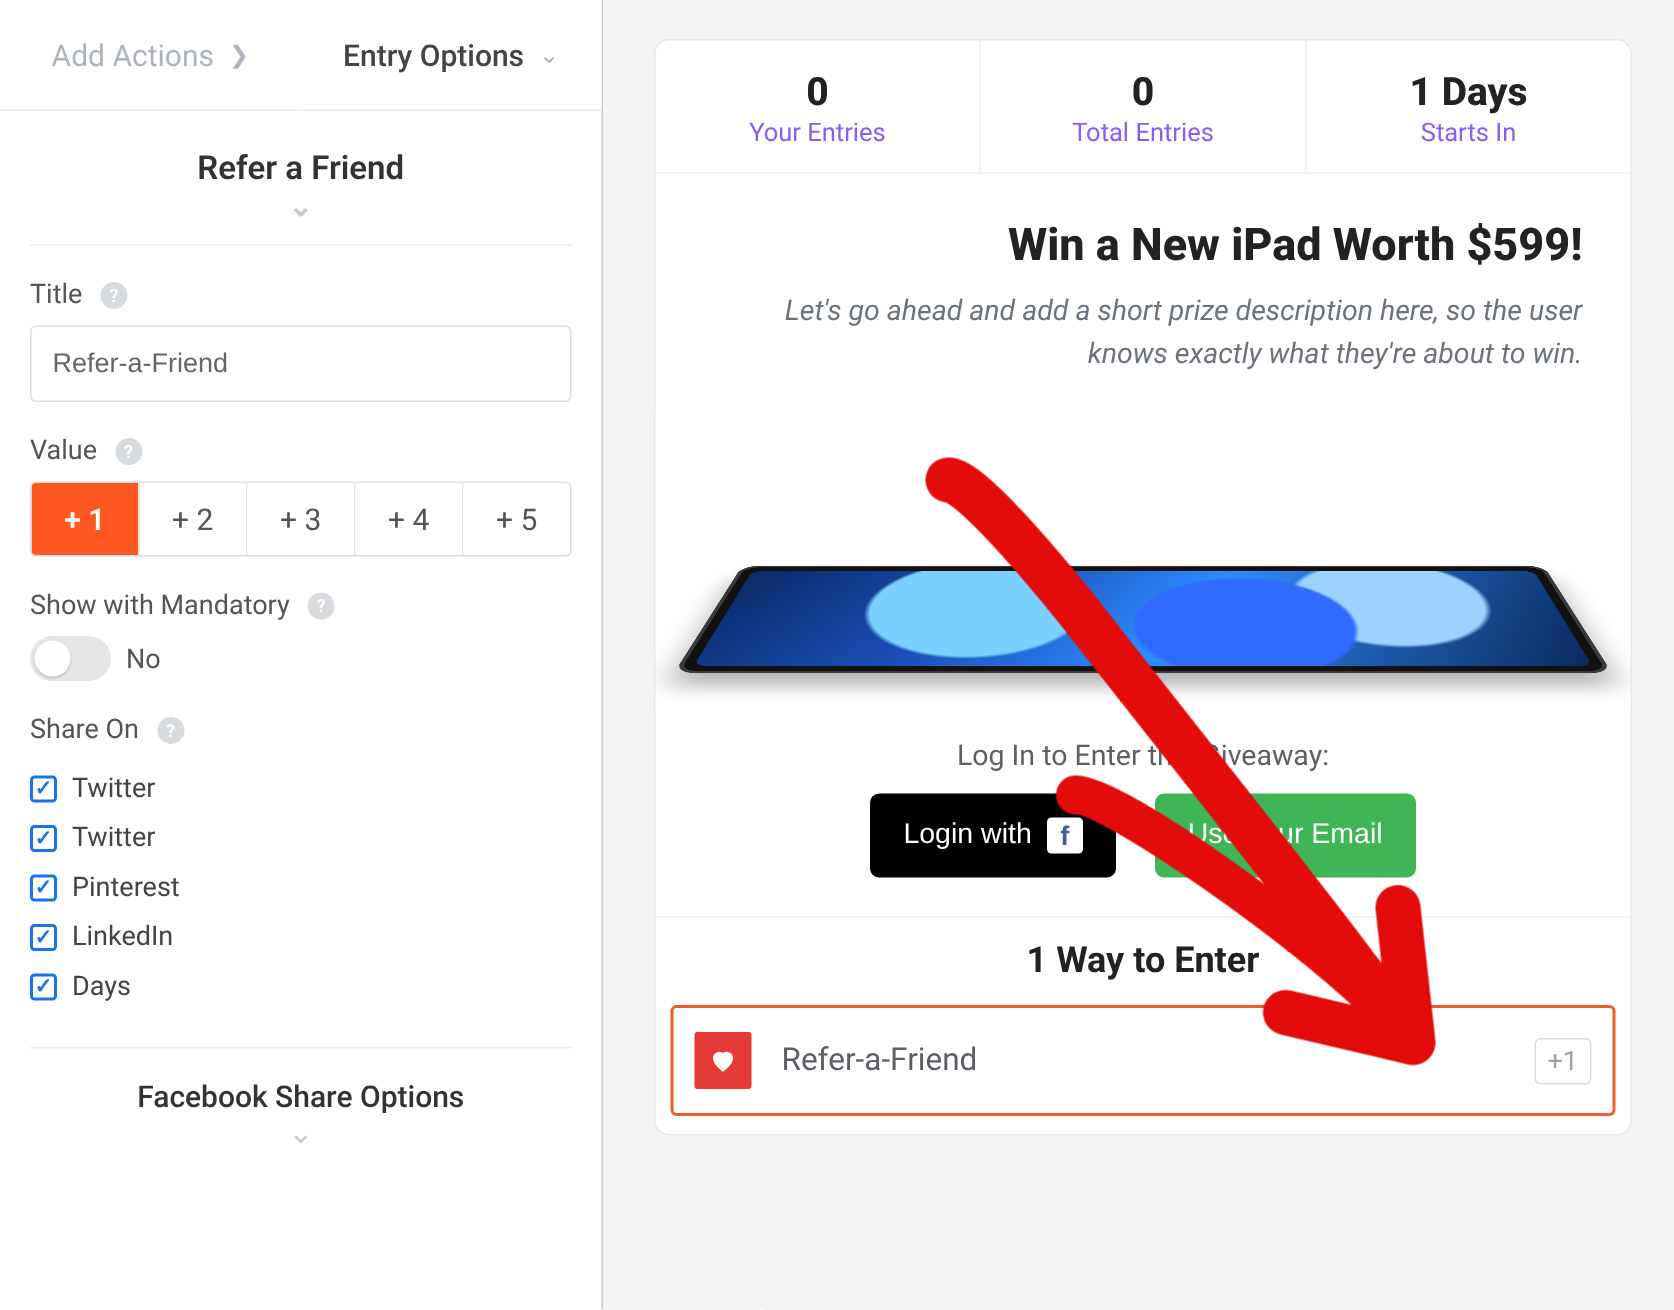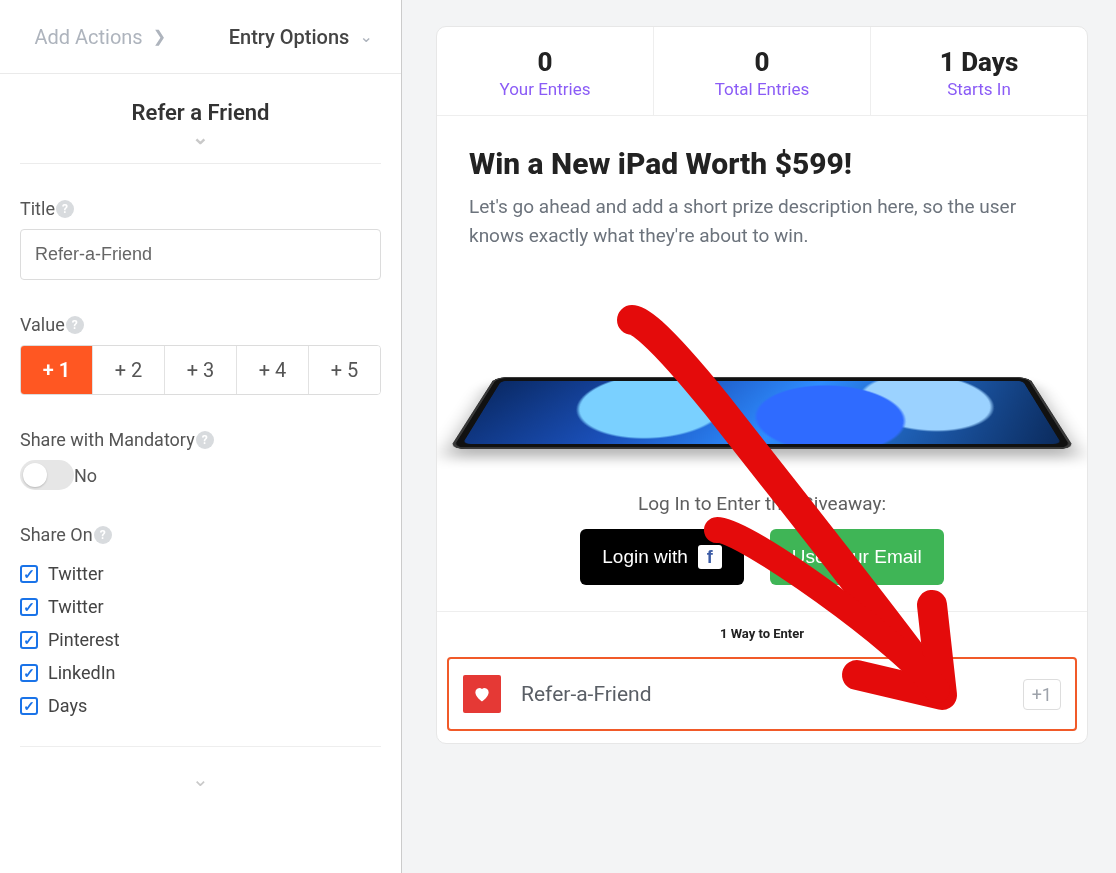--- a/index.html
+++ b/index.html
@@ -58,24 +58,24 @@
     color: #333;
     padding: 8px 0 14px 0;
     border-bottom: 1px solid #ececec;
     cursor: pointer;
     flex-direction: column;
   }
   .section-header .chev { color: #c9c9c9; font-size: 20px; }
   .field-label {
     display: flex;
     align-items: center;
-    gap: 1px;
+    gap: 12px;
     font-size: 18px;
     color: #555;
-    margin: 34px 0 10px 0;
+    margin: 22px 0 10px 0;
   }
   .help {
     width: 18px; height: 18px; border-radius: 50%;
     background: #d8dbde; color: #fff; font-size: 12px;
     display: inline-flex; align-items: center; justify-content: center;
     font-weight: 700;
   }
   .text-input {
     width: 100%;
     border: 1px solid #dcdcdc;
@@ -97,21 +97,21 @@
     padding: 12px 0;
     font-size: 20px;
     color: #555;
     border-right: 1px solid #e2e2e2;
     cursor: pointer;
     background: #fff;
   }
   .value-btn:last-child { border-right: none; }
   .value-btn.active { background: #ff5722; color: #fff; font-weight: 600; }
   .toggle-row {
-    display: flex; align-items: center; margin-top: 8px;
+    display: flex; align-items: center; gap: 10px; margin-top: 8px;
   }
   .toggle {
     width: 54px; height: 30px; border-radius: 30px;
     background: #e6e6e6; position: relative; cursor: pointer;
   }
   .toggle-knob {
     width: 24px; height: 24px; border-radius: 50%;
     background: #fff; position: absolute; top: 3px; left: 3px;
     box-shadow: 0 1px 2px rgba(0,0,0,.2);
   }
@@ -157,27 +157,27 @@
   .stat {
     flex: 1;
     text-align: center;
     padding: 20px 0 16px 0;
   }
   .stat + .stat { border-left: 1px solid #eee; }
   .stat .num { font-size: 26px; font-weight: 800; color: #222; }
   .stat .lbl { font-size: 17px; color: #8b5cf6; margin-top: 2px;}
   .headline-wrap {
     padding: 30px 32px 24px 32px;
-    text-align: left;
+    text-align: right;
   }
   .headline {
     font-size: 30px; font-weight: 800; color: #222;
   }
   .subhead {
-    font-size: 19px; color: #6c737c; margin-top: 12px; line-height: 1.5;
+    font-size: 19px; color: #6c737c; margin-top: 12px; line-height: 1.5; font-style: italic;
   }
   .product-img {
     height: 200px; background: #fff; display: flex; align-items: center; justify-content: center;
     padding: 6px 12px 0 12px;
   }
   .ipad {
     width: 610px; height: 170px; position: relative;
     transform: perspective(900px) rotateX(62deg) rotateZ(0deg);
     transform-origin: center 85%;
   }
@@ -206,21 +206,21 @@
     display: flex; align-items: center; gap: 10px; border: none;
   }
   .btn.fb { background: #000000; }
   .btn.green { background: #3fb556; }
   .fb-icon {
     width: 24px; height: 24px; background: #fff; color: #3b5ba5;
     display: inline-flex; align-items: center; justify-content: center;
     font-weight: 900; border-radius: 3px; font-size: 18px;
   }
   .ways-header {
-    text-align: center; font-size: 13px; font-weight: 700; color: #222;
+    text-align: center; font-size: 24px; font-weight: 700; color: #222;
     padding: 14px 0 16px 0; border-top: 1px solid #eee;
   }
   .entry-card {
     margin: 0 10px 12px 10px;
     border: 2px solid #f15a29;
     border-radius: 4px;
     display: flex; align-items: center;
     padding: 16px 14px;
     gap: 20px;
   }
@@ -287,21 +287,21 @@
       </div>
       <div class="value-group">
         <div class="value-btn active">+ 1</div>
         <div class="value-btn">+ 2</div>
         <div class="value-btn">+ 3</div>
         <div class="value-btn">+ 4</div>
         <div class="value-btn">+ 5</div>
       </div>
 
       <div class="field-label">
-        <span>Share with Mandatory</span>
+        <span>Show with Mandatory</span>
         <span class="help">?</span>
       </div>
       <div class="toggle-row">
         <div class="toggle">
           <div class="toggle-knob"></div>
         </div>
         <span class="toggle-label">No</span>
       </div>
 
       <div class="field-label">
@@ -327,20 +327,21 @@
           </div>
         <div class="check-row">
             <span class="cb">✓</span>
             <span>Days</span>
           </div>
       </div>
 
       <div class="section-divider"></div>
 
       <div class="section-header sub">
+        <span>Facebook Share Options</span>
         <span class="chev">⌄</span>
       </div>
 
     </div>
     <div class="sidebar-scroll-edge"></div>
   </div>
 
   <div class="preview-area">
     <div class="card">
 

